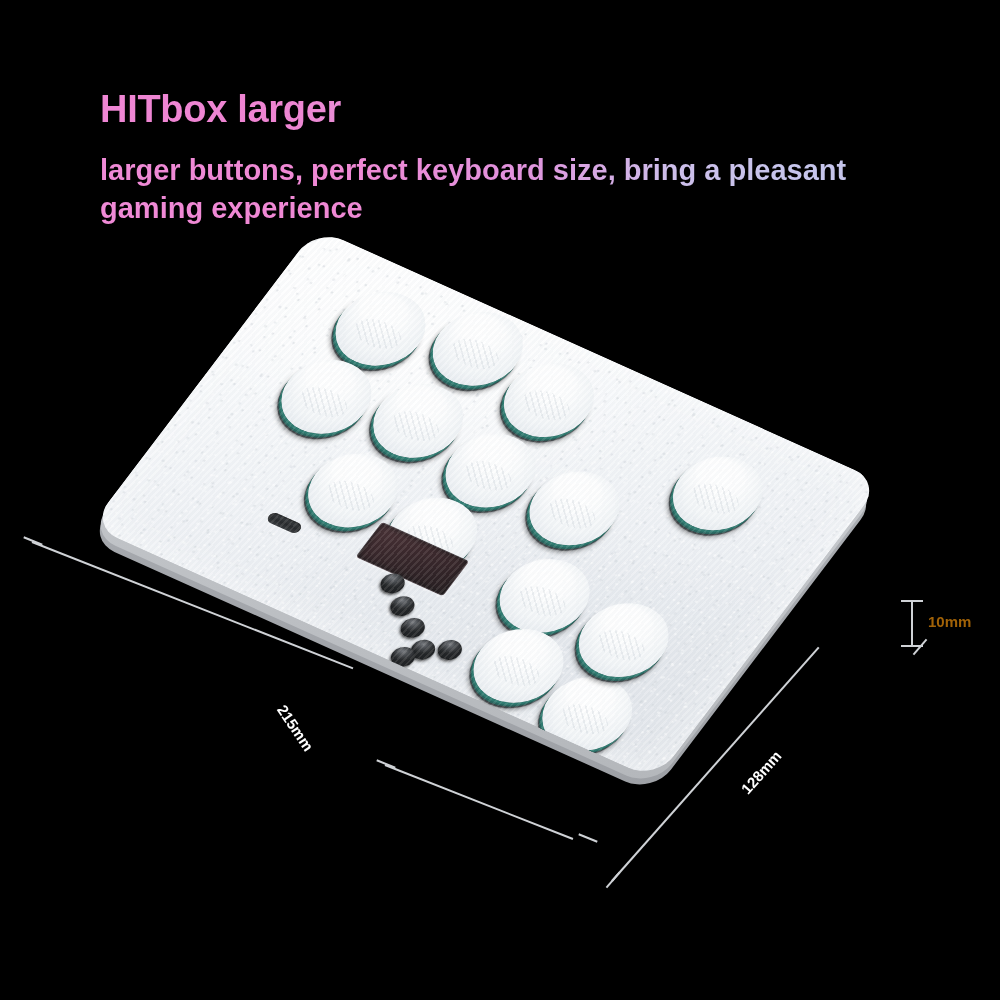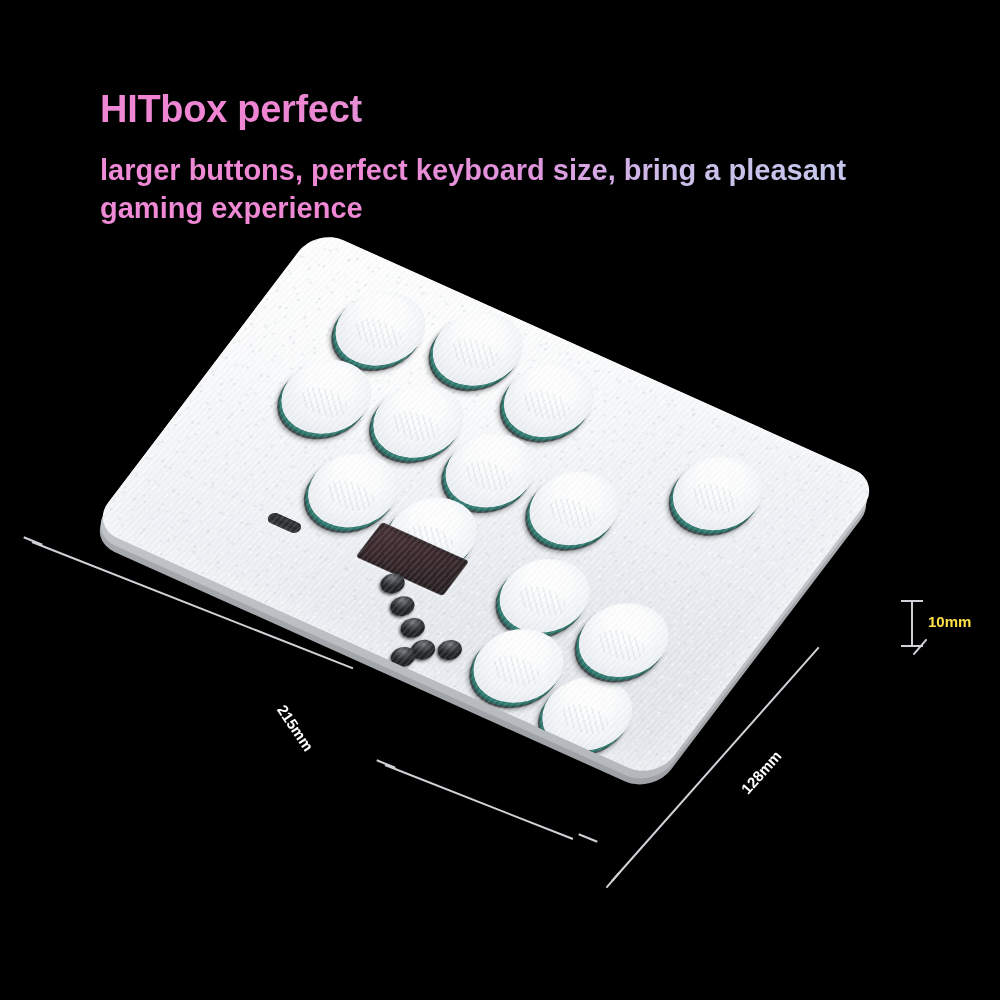--- a/index.html
+++ b/index.html
@@ -182,29 +182,29 @@
     font-size:15px;
     font-weight:bold;
     white-space:nowrap;
     transform-origin:0 50%;
   }
 
   
   #cal10-bar { position:absolute; left:911px; top:601px; width:2px; height:46px; background:#cfd2d6; }
   #cal10-top { position:absolute; left:901px; top:600px; width:22px; height:2px; background:#cfd2d6; }
   #cal10-bot { position:absolute; left:901px; top:645px; width:22px; height:2px; background:#cfd2d6; }
-  #label-10mm { position:absolute; left:928px; top:613px; color:#fde047; font-size:15px; font-weight:bold; }
+  #label-10mm { position:absolute; left:928px; top:613px; color:#a16207; font-size:15px; font-weight:bold; }
 </style>
 </head>
 <body>
 
 <div id="page" style="background: rgb(0, 0, 0);">
 
   <div id="text-block">
-    <div id="title">HITbox perfect</div>
+    <div id="title">HITbox larger</div>
     <div id="subtitle">larger buttons, perfect keyboard size, bring a pleasant gaming experience</div>
   </div>
 
   <div id="stage">
 
     <div class="dim-line" style="left:32px; top:541px; width:345px; transform:rotate(21.5deg);"></div>
     <div class="dim-cap" style="left:32px; top:531px; transform:rotate(-68deg);"></div>
     <div class="dim-cap" style="left:376px; top:657px; transform:rotate(-68deg);"></div>
     <div class="dim-label" style="left:281px; top:698px; transform:rotate(56deg);">215mm</div>
 

